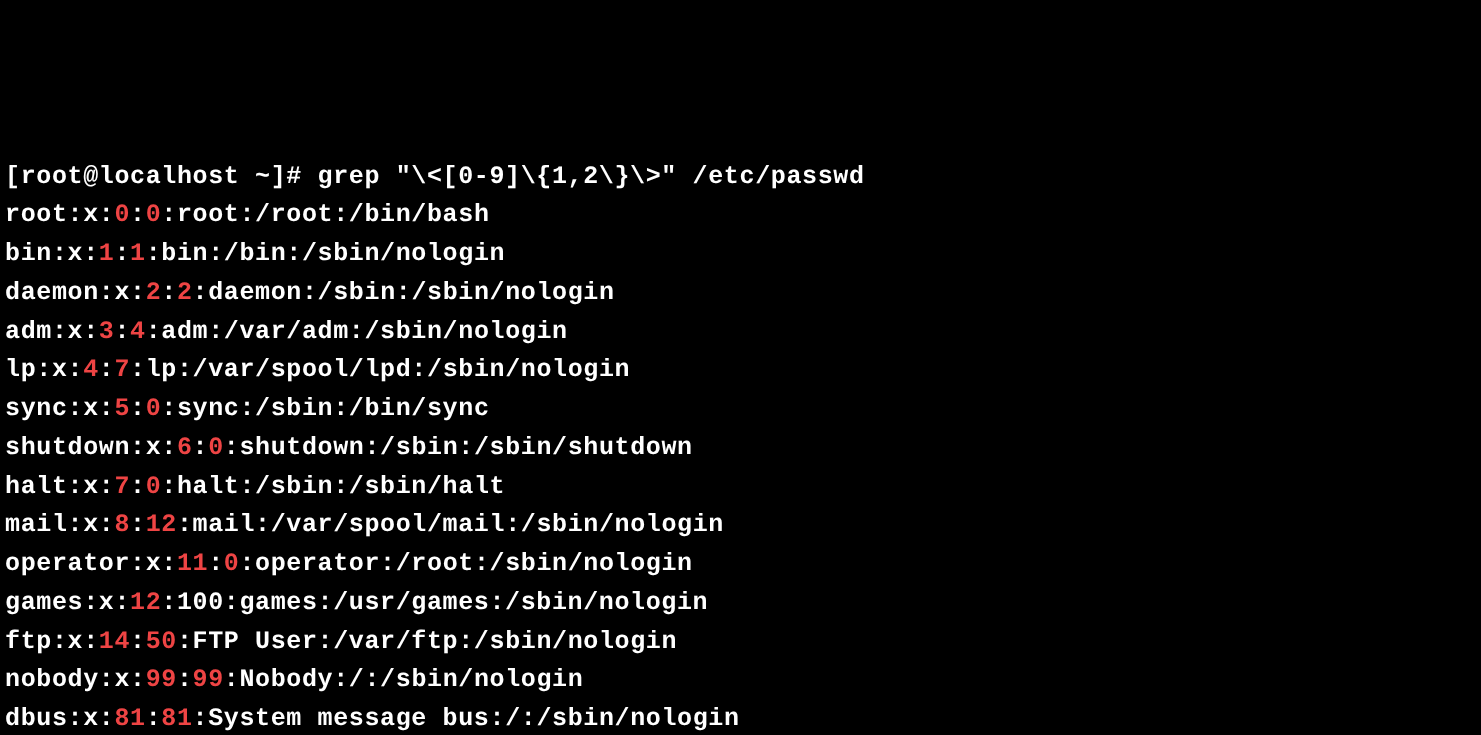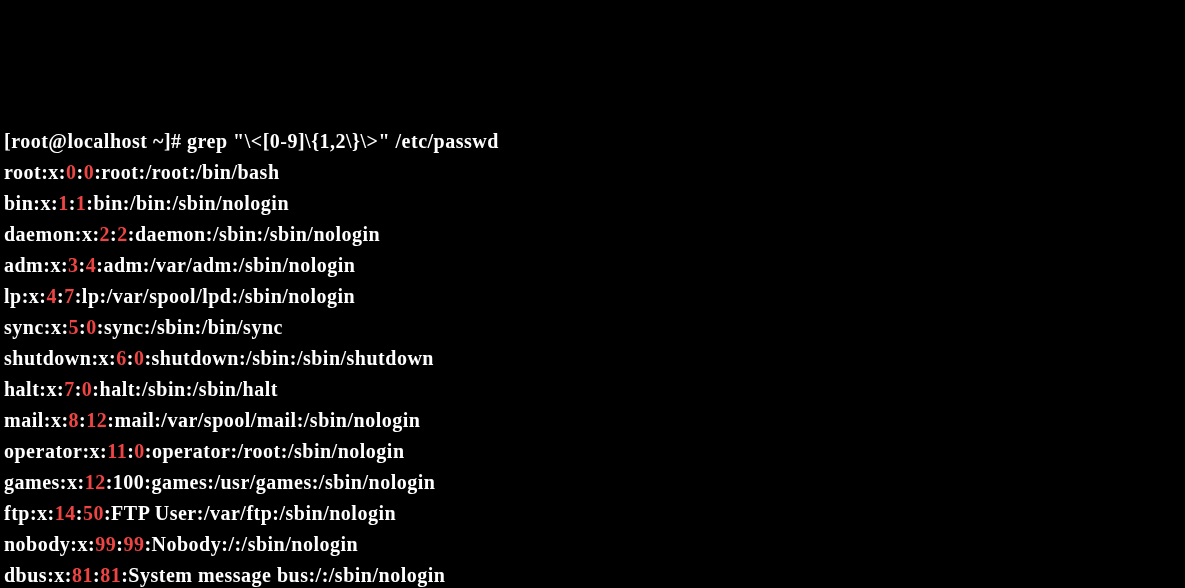--- a/index.html
+++ b/index.html
@@ -10,21 +10,21 @@
       font-size: 20px;
       line-height: 1.55;
       padding: 2px 4px;
       width: 1185px;
       height: 588px;
       overflow: hidden;
       white-space: pre;
       letter-spacing: 0.5px;
       font-weight: bold;
     }
-    .line { display: block; font-family: Liberation Serif, serif; }
+    .line { display: block; }
     .hl { color: #ee4444; font-weight: bold; }
     .prompt { color: #ffffff; }
     .cmd { color: #ffffff; }
   </style>
 </head>
 <body>
 
 
 
 <div id="terminal"><span class="line"><span class="prompt">[root@localhost ~]# </span><span class="cmd">grep "\&lt;[0-9]\{1,2\}\&gt;" /etc/passwd</span></span><span class="line"><span>root:x:</span><span class="hl">0</span><span>:</span><span class="hl">0</span><span>:root:/root:/bin/bash</span></span><span class="line"><span>bin:x:</span><span class="hl">1</span><span>:</span><span class="hl">1</span><span>:bin:/bin:/sbin/nologin</span></span><span class="line"><span>daemon:x:</span><span class="hl">2</span><span>:</span><span class="hl">2</span><span>:daemon:/sbin:/sbin/nologin</span></span><span class="line"><span>adm:x:</span><span class="hl">3</span><span>:</span><span class="hl">4</span><span>:adm:/var/adm:/sbin/nologin</span></span><span class="line"><span>lp:x:</span><span class="hl">4</span><span>:</span><span class="hl">7</span><span>:lp:/var/spool/lpd:/sbin/nologin</span></span><span class="line"><span>sync:x:</span><span class="hl">5</span><span>:</span><span class="hl">0</span><span>:sync:/sbin:/bin/sync</span></span><span class="line"><span>shutdown:x:</span><span class="hl">6</span><span>:</span><span class="hl">0</span><span>:shutdown:/sbin:/sbin/shutdown</span></span><span class="line"><span>halt:x:</span><span class="hl">7</span><span>:</span><span class="hl">0</span><span>:halt:/sbin:/sbin/halt</span></span><span class="line"><span>mail:x:</span><span class="hl">8</span><span>:</span><span class="hl">12</span><span>:mail:/var/spool/mail:/sbin/nologin</span></span><span class="line"><span>operator:x:</span><span class="hl">11</span><span>:</span><span class="hl">0</span><span>:operator:/root:/sbin/nologin</span></span><span class="line"><span>games:x:</span><span class="hl">12</span><span>:100:games:/usr/games:/sbin/nologin</span></span><span class="line"><span>ftp:x:</span><span class="hl">14</span><span>:</span><span class="hl">50</span><span>:FTP User:/var/ftp:/sbin/nologin</span></span><span class="line"><span>nobody:x:</span><span class="hl">99</span><span>:</span><span class="hl">99</span><span>:Nobody:/:/sbin/nologin</span></span><span class="line"><span>dbus:x:</span><span class="hl">81</span><span>:</span><span class="hl">81</span><span>:System message bus:/:/sbin/nologin</span></span></div>

